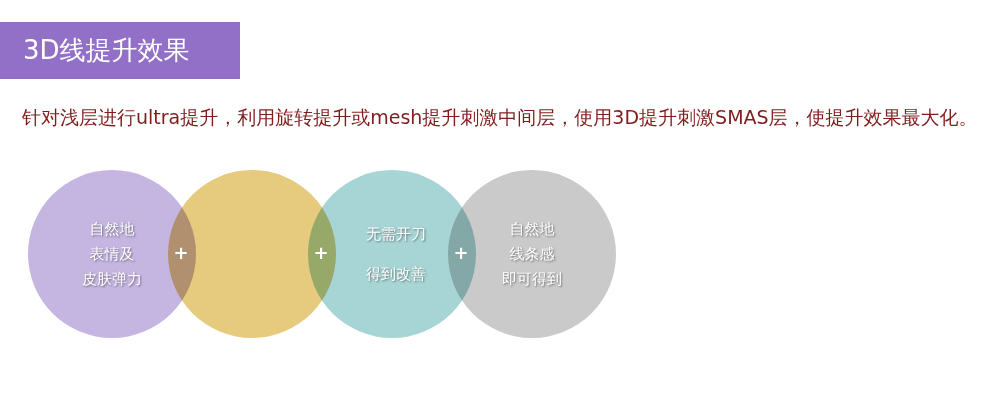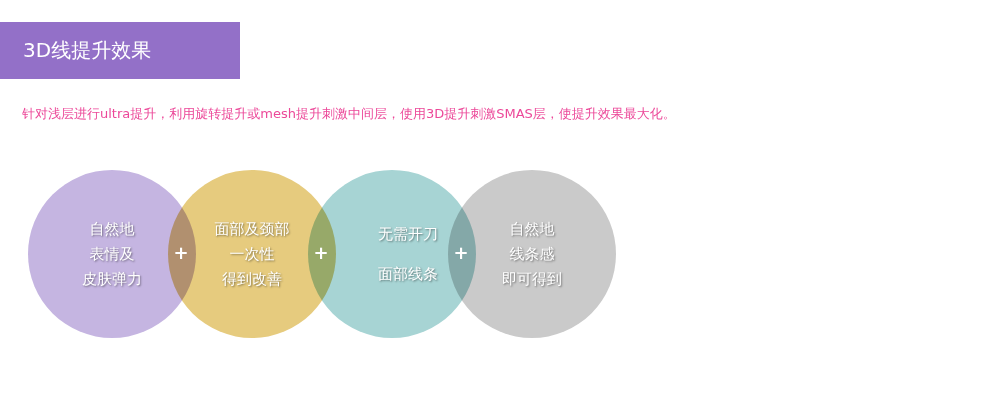--- a/index.html
+++ b/index.html
@@ -1,19 +1,19 @@
 <!DOCTYPE html>
 <html><head>
 <meta charset="utf-8">
 <style>
   html, body { margin:0; padding:0; background:#ffffff; }
   body { width:1000px; height:413px; position:relative; overflow:hidden; font-family:"DejaVu Sans", "Liberation Sans", sans-serif; }
   .title-bar { position:absolute; left:0; top:22px; width:240px; height:57px; background:#9370c8; }
-  .title-text { position:absolute; left:23px; top:0; line-height:56px; font-size:20px; color:#ffffff; letter-spacing:0px; }
-  .desc { position:absolute; left:22px; top:105px; font-size:13px; color:#ec4899; white-space:nowrap; letter-spacing:0px; }
+  .title-text { position:absolute; left:23px; top:0; line-height:56px; font-size:26px; color:#ffffff; letter-spacing:0px; }
+  .desc { position:absolute; left:22px; top:105px; font-size:19px; color:#7f1d1d; white-space:nowrap; letter-spacing:0px; }
   .circles { position:absolute; left:0; top:0; width:844px; height:413px; }
   .circle { position:absolute; width:168px; height:168px; border-radius:50%; top:170px; mix-blend-mode:multiply; }
   .circle-label { position:absolute; left:0; top:170px; width:168px; height:168px; display:flex; flex-direction:column; align-items:center; justify-content:center; color:#ffffff; font-size:15px; line-height:25px; text-shadow:1px 1px 2px rgba(0,0,0,0.45); }
   .plus { position:absolute; top:241px; width:20px; height:24px; text-align:center; font-size:18px; font-weight:bold; color:#ffffff; line-height:24px; }
 </style>
 </head>
 <body>
 
 <div class="title-bar" style="background: rgb(147, 112, 200);">
   <span class="title-text">3D线提升效果</span>
@@ -25,28 +25,23 @@
   <div class="circle" id="c0" style="left: 28px; background: rgb(197, 181, 225);"></div>
   <div class="circle" id="c1" style="left: 168px; background: rgb(230, 203, 126);"></div>
   <div class="circle" id="c2" style="left: 308px; background: rgb(167, 212, 212);"></div>
   <div class="circle" id="c3" style="left: 448px; background: rgb(202, 202, 202);"></div>
 
   <div class="circle-label" style="left:28px;">
     <span>自然地</span>
     <span>表情及</span>
     <span>皮肤弹力</span>
   </div>
-  <div class="circle-label" style="left:168px;">
-    <span>面部及颈部</span>
-    <span>一次性</span>
+  <div class="circle-label" style="left:312px;gap:15px;">
+    <span>无需开刀</span>
     <span>得到改善</span>
-  </div>
-  <div class="circle-label" style="left:324px;gap:15px;">
-    <span>无需开刀</span>
-    <span>面部线条</span>
   </div>
   <div class="circle-label" style="left:448px;">
     <span>自然地</span>
     <span>线条感</span>
     <span>即可得到</span>
   </div>
 
   <div class="plus" style="left:171px;">+</div>
   <div class="plus" style="left:311px;">+</div>
   <div class="plus" style="left:451px;">+</div>

